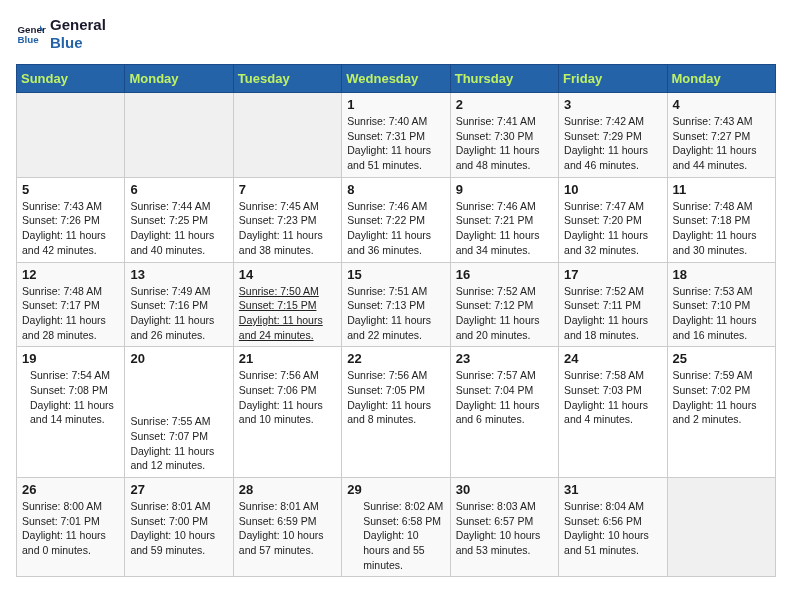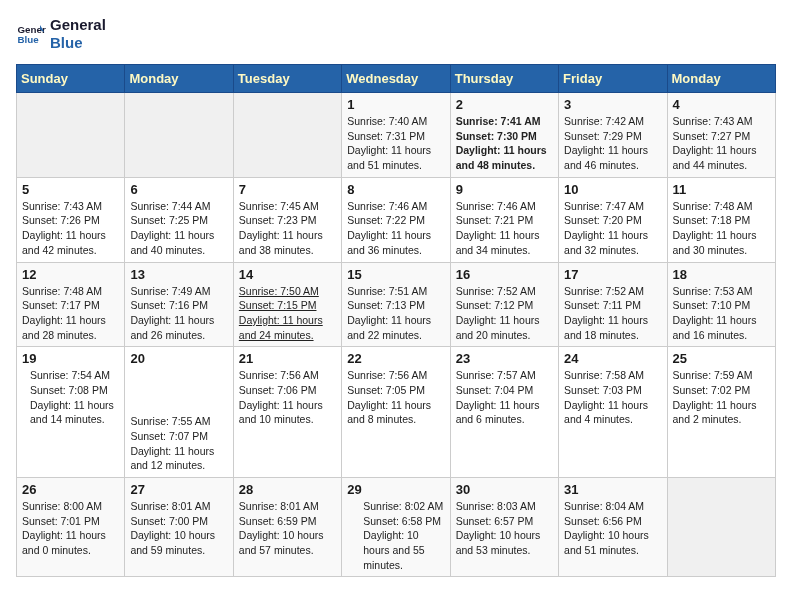--- a/index.html
+++ b/index.html
@@ -37,21 +37,21 @@
       font-size: 16px;
       color: #333;
     }
     table {
       width: 100%;
       border-collapse: collapse;
       font-size: 11px;
     }
     thead tr th {
       background-color: #2563a8;
-      color: #fef9c3;
+      color: #bef264;
       padding: 6px 4px;
       text-align: left;
       font-size: 13px;
       font-weight: bold;
       border: 1px solid #1a4a8a;
     }
     tbody tr td {
       border: 1px solid #ccc;
       vertical-align: top;
       padding: 4px 5px;
@@ -117,21 +117,21 @@
         <td class="empty"></td>
         <td class="empty"></td>
         <td>
           <span class="day-number">1</span>
           <div class="day-info" style="white-space: pre-line;">Sunrise: 7:40 AM
 Sunset: 7:31 PM
 Daylight: 11 hours and 51 minutes.</div>
         </td>
         <td>
           <span class="day-number">2</span>
-          <div class="day-info" style="white-space: pre-line; font-weight: bold;">Sunrise: 7:41 AM
+          <div class="day-info" style="white-space: pre-line;">Sunrise: 7:41 AM
 Sunset: 7:30 PM
 Daylight: 11 hours and 48 minutes.</div>
         </td>
         <td>
           <span class="day-number">3</span>
           <div class="day-info" style="white-space: pre-line;">Sunrise: 7:42 AM
 Sunset: 7:29 PM
 Daylight: 11 hours and 46 minutes.</div>
         </td>
         <td>

